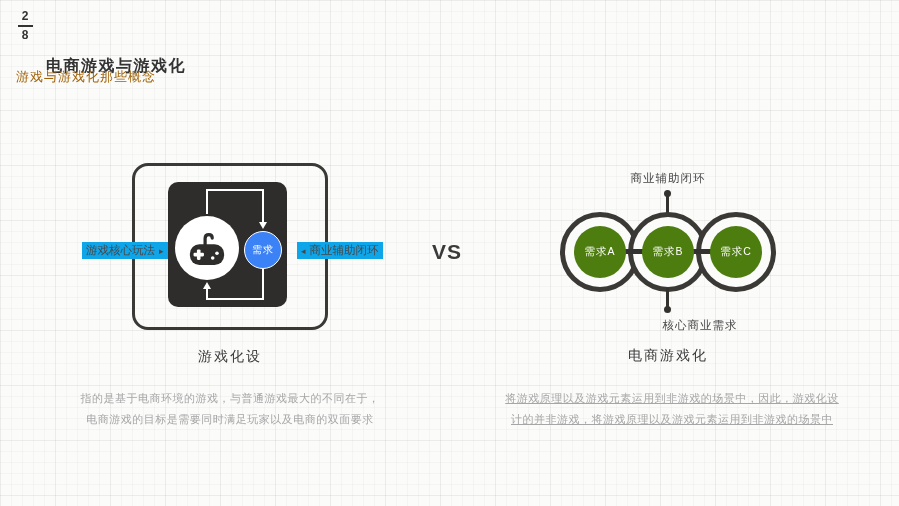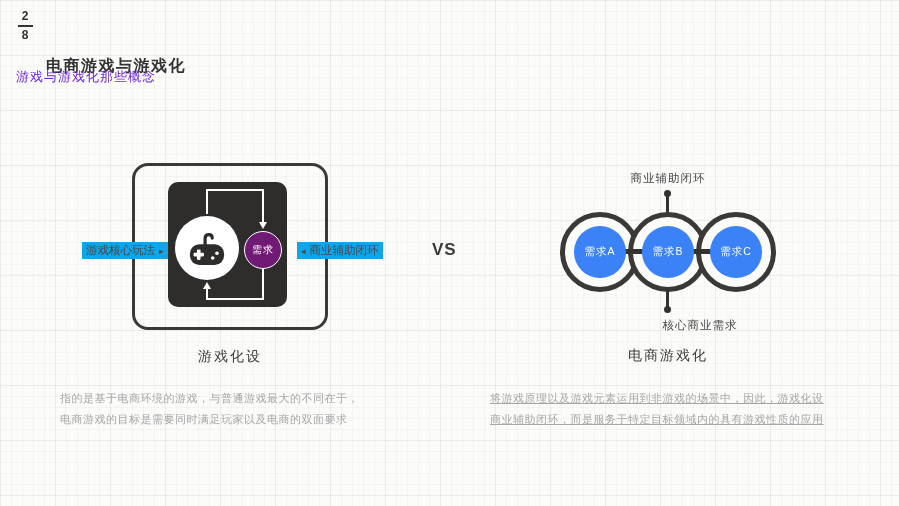--- a/index.html
+++ b/index.html
@@ -17,67 +17,67 @@
     position:relative;
   }
   .abs{ position:absolute; }
 
   
   .fraction{ left:16px; top:8px; width:18px; text-align:center; }
   .fraction .num{ font-size:12px; font-weight:bold; color:#333; line-height:17px; }
   .fraction .bar{ height:2px; background:#333; width:15px; margin:0 auto; }
   .page-title{ left:46px; top:21px; font-size:16px; font-weight:bold; color:#333;
                letter-spacing:1.5px;margin-top:35px; }
-  .page-subtitle{ left:16px; top:68px; font-size:13px; color:#6d28d9; letter-spacing:1px; }
+  .page-subtitle{ left:16px; top:68px; font-size:13px; color:#a16207; letter-spacing:1px; }
 
   
   .outer-frame{ left:132px; top:163px; width:196px; height:167px;
                 border:3px solid #3a3936; border-radius:16px; }
   .side-label{ top:242px; font-size:11.5px; color:#474747; background:#0ea5e9;
                padding:1px 4px; white-space:nowrap; display:flex; align-items:center; gap:4px; }
   .side-label .tri{ font-size:9px; color:#474747; }
   .label-left{ left:82px; }
   .label-right{ left:297px; }
   .inner-square{ left:168px; top:182px; width:119px; height:125px;
                  background:#2e2d2b; border-radius:10px; }
   .loop-svg{ position:absolute; left:0; top:0; width:119px; height:125px; }
   .gamepad-circle{ position:absolute; left:7px; top:34px; width:64px; height:64px;
                    background:#fff; border-radius:50%;
                    display:flex; align-items:center; justify-content:center; }
   .demand-circle{ position:absolute; left:76px; top:49px; width:38px; height:38px;
-                  border:1.5px solid #fff; border-radius:50%; background:#701a75;
+                  border:1.5px solid #fff; border-radius:50%; background:#3b82f6;
                   display:flex; align-items:center; justify-content:center;
                   color:#fff; font-size:10px; letter-spacing:1px;font-family:Liberation Mono, monospace; }
   .caption{ font-size:14px; color:#3a3a3a; letter-spacing:2px; text-align:center; }
   .caption-left{ left:132px; top:348px; width:196px; }
-  .desc{ font-size:11px; line-height:21px; color:#a6a6a6; text-align:left; letter-spacing:0.5px; }
+  .desc{ font-size:11px; line-height:21px; color:#a6a6a6; text-align:center; letter-spacing:0.5px; }
   .desc-left{ left:60px; top:388px; width:340px; }
 
   
-  .vs{ left:432px; top:240px; font-size:17px; font-weight:600; color:#3a3a3a; letter-spacing:1px; }
+  .vs{ left:432px; top:240px; font-size:21px; font-weight:600; color:#3a3a3a; letter-spacing:1px; }
 
   
   .small-label{ width:200px; text-align:center; font-size:11.5px; color:#474747; letter-spacing:1px; }
   .label-top{ left:568px; top:171px; }
   .label-bottom{ left:600px; top:318px; }
   .dot{ width:7px; height:7px; border-radius:50%; background:#33322f; }
   .dot-top{ left:664px; top:190px; }
   .dot-bottom{ left:664px; top:306px; }
   .vline{ width:2.5px; background:#33322f; left:666px; }
   .vline-top{ top:195px; height:22px; }
   .vline-bottom{ top:288px; height:20px; }
   .ring{ top:212px; width:80px; height:80px; border-radius:50%;
          border:5px solid #3a3936; background:#fbfbfa; }
   .ring-a{ left:560px; }
   .ring-b{ left:628px; }
   .ring-c{ left:696px; }
   .hbar{ top:249px; height:5px; background:#33322f; z-index:3; }
   .hbar-ab{ left:606px; width:56px; }
   .hbar-bc{ left:674px; width:56px; }
-  .node{ top:226px; width:52px; height:52px; border-radius:50%; background:#3b82f6;
+  .node{ top:226px; width:52px; height:52px; border-radius:50%; background:#4d7c0f;
          z-index:4; display:flex; align-items:center; justify-content:center;
          color:#fff; font-size:10.5px; letter-spacing:1px; }
   .node-a{ left:574px; }
   .node-b{ left:642px; }
   .node-c{ left:710px; }
   .caption-right{ left:568px; top:347px; width:200px; }
   .desc-right{ left:490px; top:388px; width:364px;text-decoration:underline; }
 </style>
 </head>
 <body>
@@ -142,14 +142,14 @@
 <div class="abs node node-b">需求B</div>
 <div class="abs node node-c">需求C</div>
 
 <div class="abs vline vline-bottom"></div>
 <div class="abs dot dot-bottom"></div>
 <div class="abs small-label label-bottom">核心商业需求</div>
 
 <div class="abs caption caption-right">电商游戏化</div>
 <div class="abs desc desc-right">
   <div>将游戏原理以及游戏元素运用到非游戏的场景中，因此，游戏化设</div>
-  <div>商业辅助闭环，而是服务于特定目标领域内的具有游戏性质的应用</div>
+  <div>计的并非游戏，将游戏原理以及游戏元素运用到非游戏的场景中</div>
 </div>
 
 </body></html>

